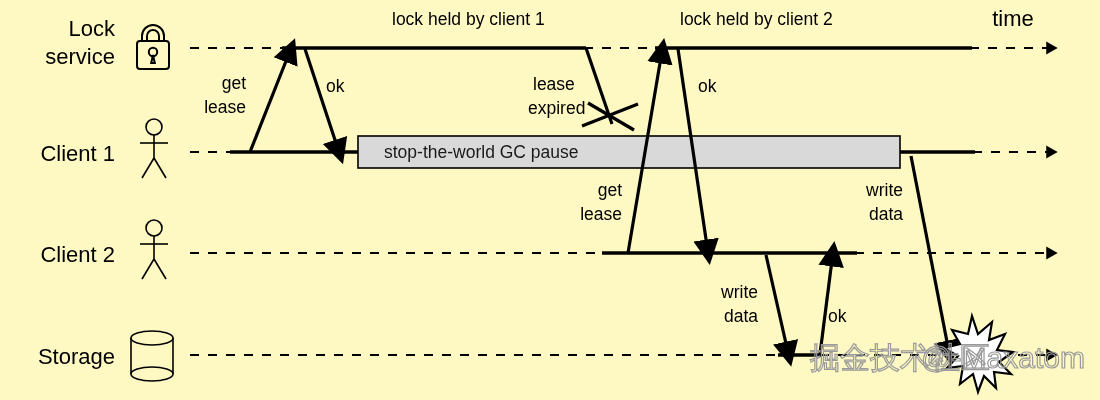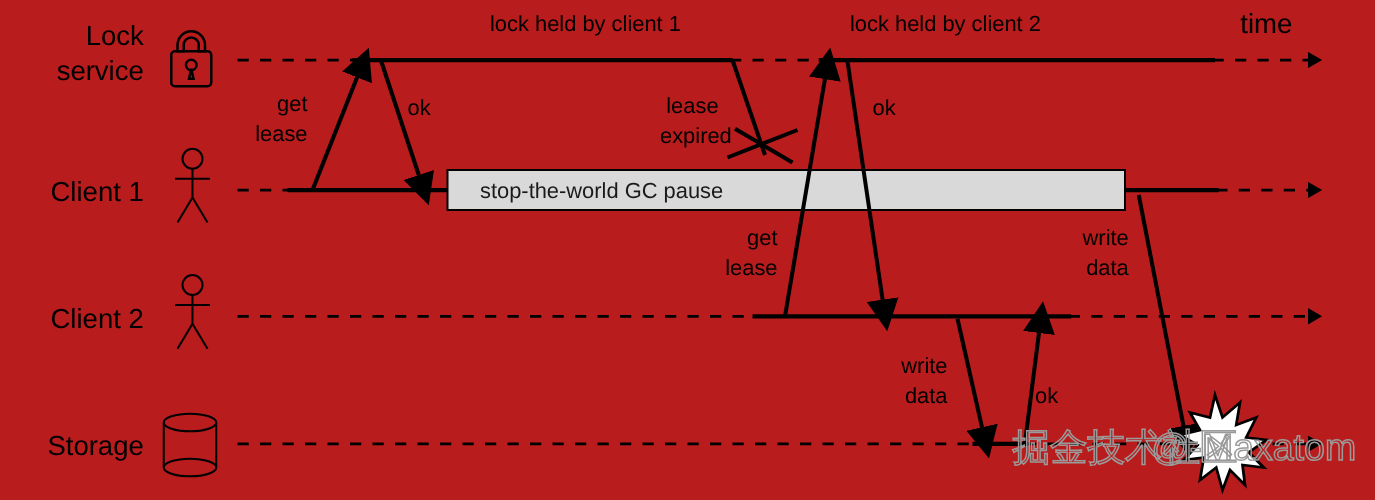--- a/index.html
+++ b/index.html
@@ -4,21 +4,21 @@
 <style>
   html, body {
     margin: 0;
     padding: 0;
     background: #ffffff;
   }
   #page {
     position: relative;
     width: 1100px;
     height: 400px;
-    background: #b91c1c;
+    background: #fef9c3;
     font-family: "Liberation Sans", sans-serif;
     overflow: hidden;
   }
   svg#diagram {
     display: block;
     width: 1100px;
     height: 400px;
   }
   .lane-label {
     font-family: "Liberation Sans", sans-serif;

